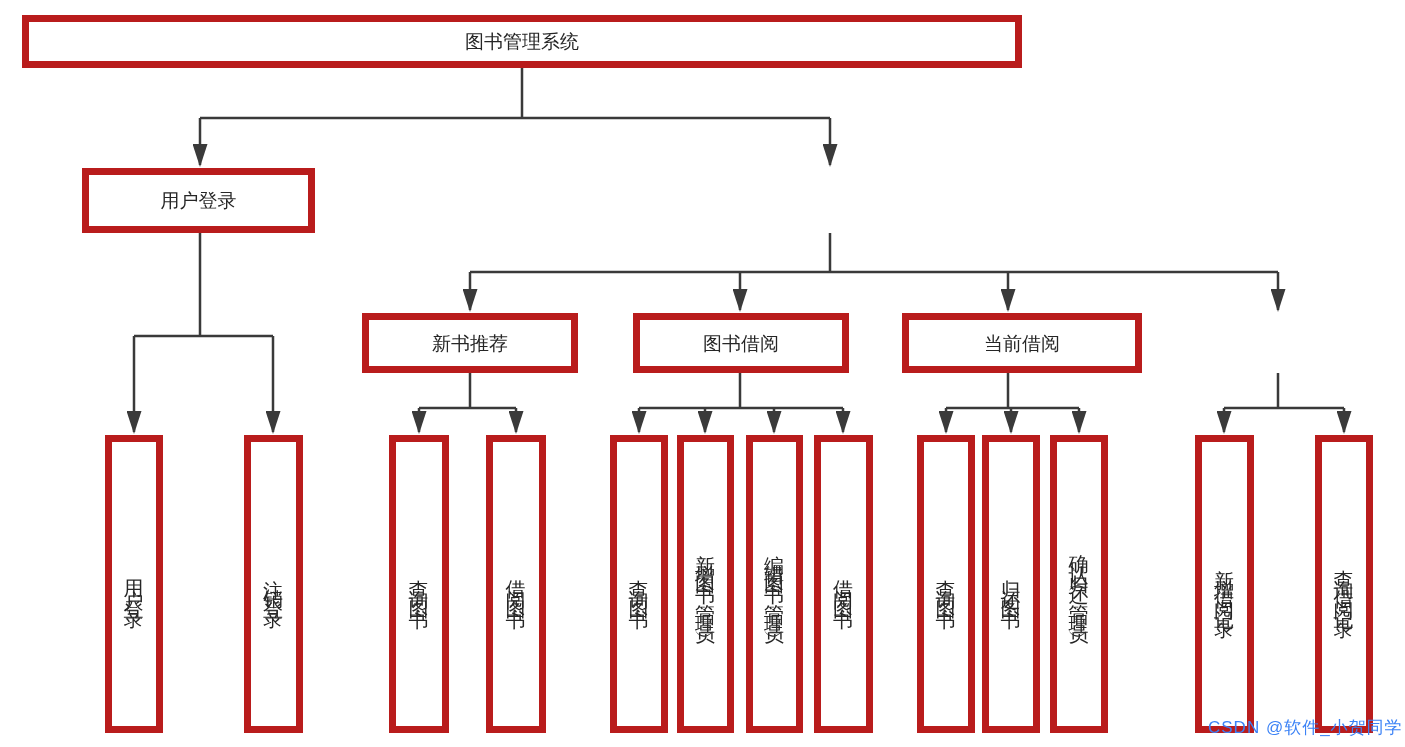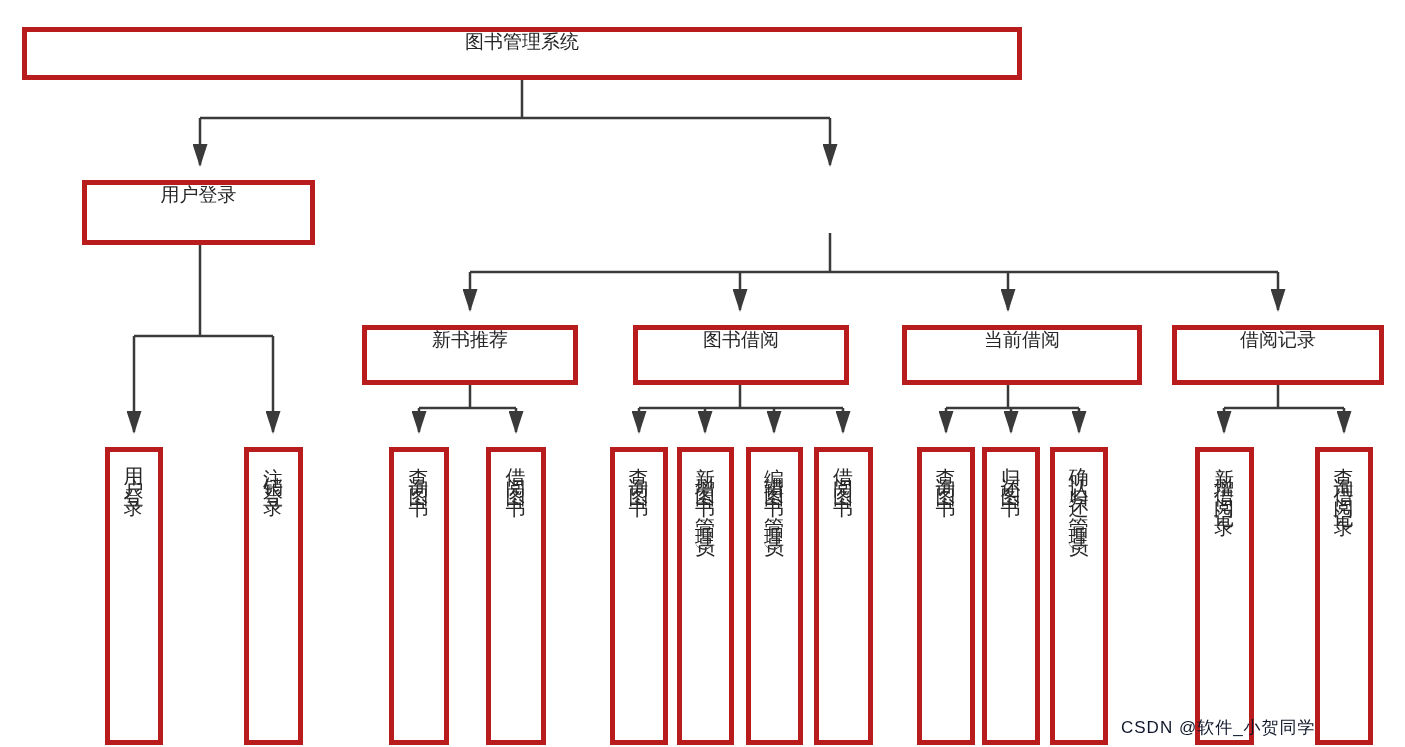--- a/index.html
+++ b/index.html
@@ -2,32 +2,32 @@
 <html><head>
 <meta charset="utf-8">
 <style>
   html,body{margin:0;padding:0;background:#ffffff;}
   .stage{
     position:relative;width:1405px;height:747px;background:#ffffff;
     font-family:"Liberation Sans","DejaVu Sans",sans-serif;overflow:hidden;
   }
   .wires{position:absolute;left:0;top:0;width:1405px;height:747px;}
   .node{
-    position:absolute;box-sizing:border-box;border:5px solid #b91c1c;background:#ffffff;
-    display:flex;justify-content:center;
-    color:#262626;font-size:19px;line-height:1;margin-top:12px;
+    position:absolute;box-sizing:border-box;border:7px solid #b91c1c;background:#ffffff;
+    display:flex;align-items:center;justify-content:center;
+    color:#262626;font-size:19px;line-height:1;
   }
   .node .lbl{white-space:nowrap;}
   .vnode .lbl{
     writing-mode:vertical-rl;text-orientation:mixed;
     letter-spacing:10px;font-size:20px;white-space:nowrap;
   }
   .watermark{
-    position:absolute;left:1121px;top:716px;
-    font-size:17px;color:#0f172a;letter-spacing:1px;white-space:nowrap;
+    position:absolute;left:1208px;top:716px;
+    font-size:17px;color:#3b82f6;letter-spacing:1px;white-space:nowrap;
   }
 </style>
 </head>
 <body>
 
 <div class="stage">
 
   <svg class="wires" viewBox="0 0 1405 747" xmlns="http://www.w3.org/2000/svg">
     <defs>
       <marker id="arw" viewBox="0 0 23 15" markerWidth="23" markerHeight="15" refX="21" refY="7.5" orient="auto" markerUnits="userSpaceOnUse">
@@ -82,23 +82,20 @@
 
   <div class="node" style="left:362px;top:313px;width:216px;height:60px;">
     <span class="lbl">新书推荐</span>
   </div>
   <div class="node" style="left:633px;top:313px;width:216px;height:60px;">
     <span class="lbl">图书借阅</span>
   </div>
   <div class="node" style="left:902px;top:313px;width:240px;height:60px;">
     <span class="lbl">当前借阅</span>
   </div>
-  <div class="node" style="left:1172px;top:313px;width:212px;height:60px;">
-    <span class="lbl">借阅记录</span>
-  </div>
 
   <div class="node vnode" style="left:105px;top:435px;width:58px;height:298px;">
     <span class="lbl">用户登录</span>
   </div>
   <div class="node vnode" style="left:244px;top:435px;width:59px;height:298px;">
     <span class="lbl">注销登录</span>
   </div>
 
   <div class="node vnode" style="left:389px;top:435px;width:60px;height:298px;">
     <span class="lbl">查询图书</span>

